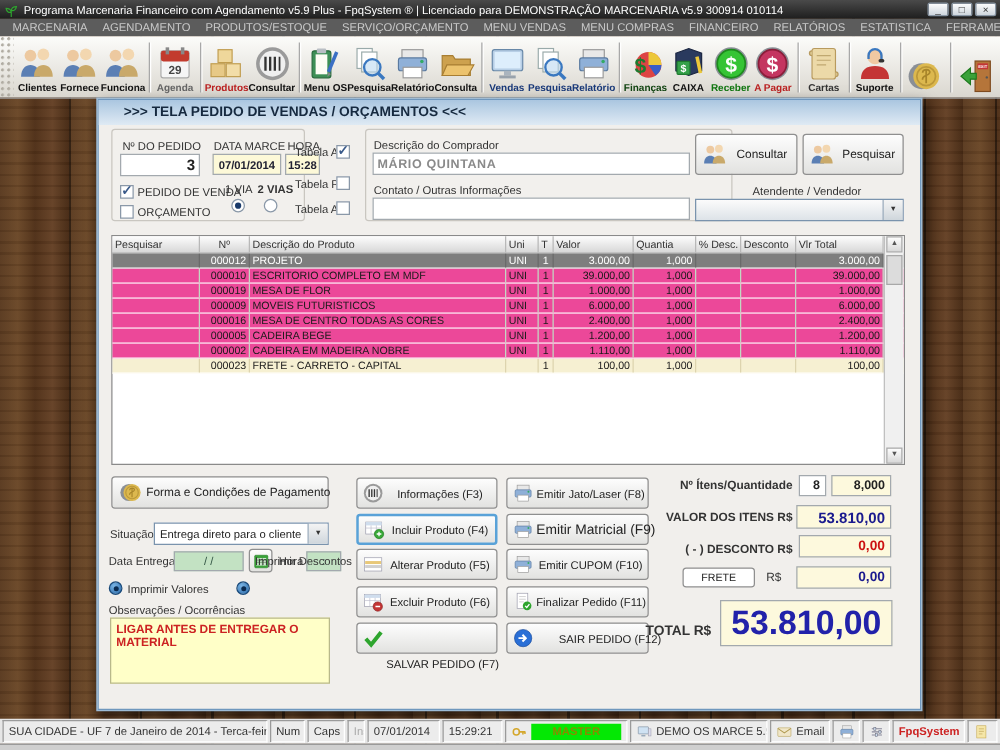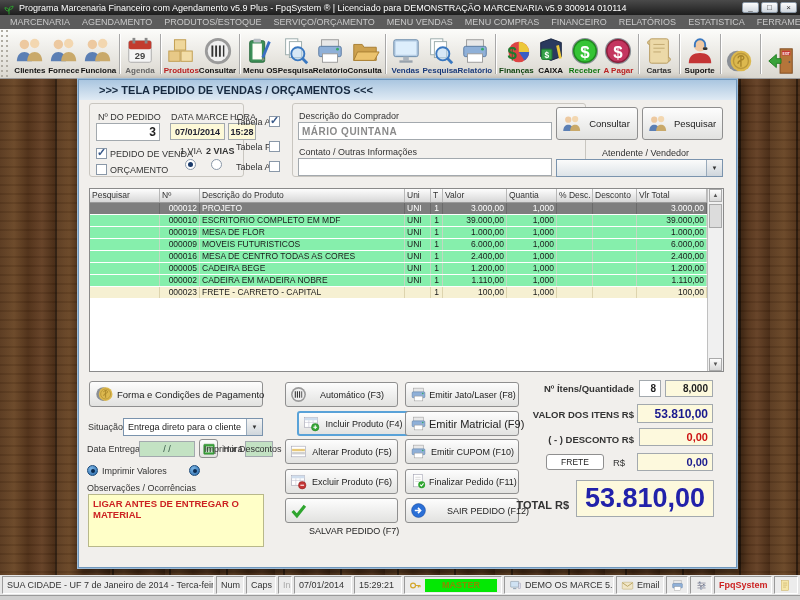--- a/index.html
+++ b/index.html
@@ -49,30 +49,30 @@
   .cb{position:absolute;width:11px;height:11px;background:#fff;border:1px solid #8a98a8;box-sizing:border-box;}
   .cb.on::after{content:"\2713";position:absolute;left:0px;top:-3px;font-size:11px;color:#3a5a8a;font-weight:bold;}
   .rd{position:absolute;width:11px;height:11px;border-radius:50%;background:#fff;border:1px solid #8a98a8;box-sizing:border-box;}
   .rd.sel::after{content:"";position:absolute;left:2px;top:2px;width:5px;height:5px;border-radius:50%;background:#1a3a6a;}
   .rd.blue{background:radial-gradient(circle at 35% 30%, #7ab4e4, #2a6aaa);border-color:#1a4a7a;}
   .rd.blue::after{content:"";position:absolute;left:2.5px;top:2.5px;width:4px;height:4px;border-radius:50%;background:#0a2a50;}
   .btn{position:absolute;background:linear-gradient(#fdfdfd,#e2e2e0);border:1px solid #8f8f8f;border-radius:3px;
     box-sizing:border-box;display:flex;align-items:center;font-size:9.5px;color:#222;cursor:default;}
   .btn .ico{width:20px;height:20px;margin-left:5px;flex:none;}
   .btn .bl{flex:1;text-align:center;padding:0 2px;white-space:nowrap;}
-  .btn.focus{border:2px solid #59a2d8;margin-left:12px;}
+  .btn.focus{border:2px solid #59a2d8;}
   .dd{position:absolute;border:1px solid #7a93ad;background:linear-gradient(#fbfbfb,#dde3e8);box-sizing:border-box;
     display:flex;align-items:center;font-size:9px;padding-left:4px;}
   .dd .arrow{margin-left:auto;width:15px;align-self:stretch;display:flex;align-items:center;justify-content:center;
     font-size:6px;color:#333;border-left:1px solid #9ab;background:linear-gradient(#f4f4f4,#cfd6dc);}
   
   .tbl{position:absolute;left:10px;top:108px;width:635px;height:184px;background:#fff;border:1px solid #8a8a8a;box-sizing:border-box;}
   .t-head{display:flex;height:13px;background:linear-gradient(#fdfdfd,#d7d7d7);border-bottom:1px solid #9a9a9a;}
   .th{font-size:8.5px;color:#333;padding:0 2px;border-right:1px solid #b8b8b8;white-space:nowrap;overflow:hidden;box-sizing:border-box;line-height:12px;}
-  .tr{display:flex;height:11px;background:#86efac;border-bottom:1px solid #fff;}
+  .tr{display:flex;height:11px;background:#ec4899;border-bottom:1px solid #fff;}
   .td{font-size:8.5px;line-height:10px;padding:0 2px;border-right:1px solid #c2d8c2;white-space:nowrap;overflow:hidden;box-sizing:border-box;color:#1a1a1a;}
   .tr.frete{background:#f6f0d2;}
   .tr.frete .td{border-right-color:#ddd4ae;}
   .tr.selected{background:#7e7e7e;}
   .tr.selected .td{color:#fff;border-right-color:#6a6a6a;}
   .sbar{position:absolute;right:0;top:0;bottom:0;width:15px;background:#f0f0f0;border-left:1px solid #c0c0c0;}
   .sbtn{position:absolute;left:1px;right:1px;height:13px;background:linear-gradient(#fdfdfd,#d8d8d8);border:1px solid #aaa;
     font-size:6px;text-align:center;line-height:11px;color:#555;box-sizing:border-box;}
   .sthumb{position:absolute;left:1px;right:1px;top:15px;height:24px;background:#dcdcdc;border:1px solid #a8a8a8;box-sizing:border-box;}
   
@@ -425,21 +425,21 @@
     </div>
     <span class="lbl" style="left:479px;top:68px;margin-left:44px;">Atendente / Vendedor</span>
     <div class="dd" style="left:477px;top:79px;width:167px;height:18px;">
       <span></span>
       <span class="arrow">▼</span>
     </div>
 
     <div class="tbl">
       <div class="t-head" id="thead">
           <span class="th" style="width: 70px;">Pesquisar</span>
-          <span class="th" style="width: 40px;">Nº</span>
+          <span class="th" style="width: 40px; text-align: center;">Nº</span>
           <span class="th" style="width: 205px;">Descrição do Produto</span>
           <span class="th" style="width: 26px;">Uni</span>
           <span class="th" style="width: 12px;">T</span>
           <span class="th" style="width: 64px;">Valor</span>
           <span class="th" style="width: 50px;">Quantia</span>
           <span class="th" style="width: 36px;">% Desc.</span>
           <span class="th" style="width: 44px;">Desconto</span>
           <span class="th" style="width: 70px;">Vlr Total</span>
         </div>
       <div id="tbody">
@@ -587,21 +587,21 @@
         <span class="ico" style="width:17px;height:17px;margin-left:4px;">
           <svg viewBox="0 0 32 32">
             <circle cx="16" cy="16" r="14" fill="#9a9a9a"></circle>
             <circle cx="16" cy="16" r="11" fill="#efefef"></circle>
             <g stroke="#333333" stroke-width="2">
               <path d="M10 10v12M14 10v12M18 10v12"></path>
               <path d="M22 10v12" stroke-width="1.5"></path>
             </g>
           </svg>
         </span>
-        <span class="bl" style="font-size:9px;">Automático   (F3)</span>
+        <span class="bl" style="font-size:9px;">Informações   (F3)</span>
       </div>
       <div class="btn focus" style="left: 206px; top: 331px; width: 113px; height: 25px;">
         <span class="ico" style="width:17px;height:17px;margin-left:4px;">
           <svg viewBox="0 0 32 32">
             <rect x="3" y="5" width="24" height="18" fill="#ffffff" stroke="#9999aa"></rect>
             <rect x="3" y="5" width="24" height="5" fill="#cfdded"></rect>
             <path d="M3 14h24M11 10v13M19 10v13" stroke="#bbbbcc" stroke-width="1"></path>
             <circle cx="23" cy="23" r="7" fill="#38a838" stroke="#1e7a1e"></circle>
             <path d="M23 19.5v7M19.5 23h7" stroke="#ffffff" stroke-width="2"></path>
           </svg>

